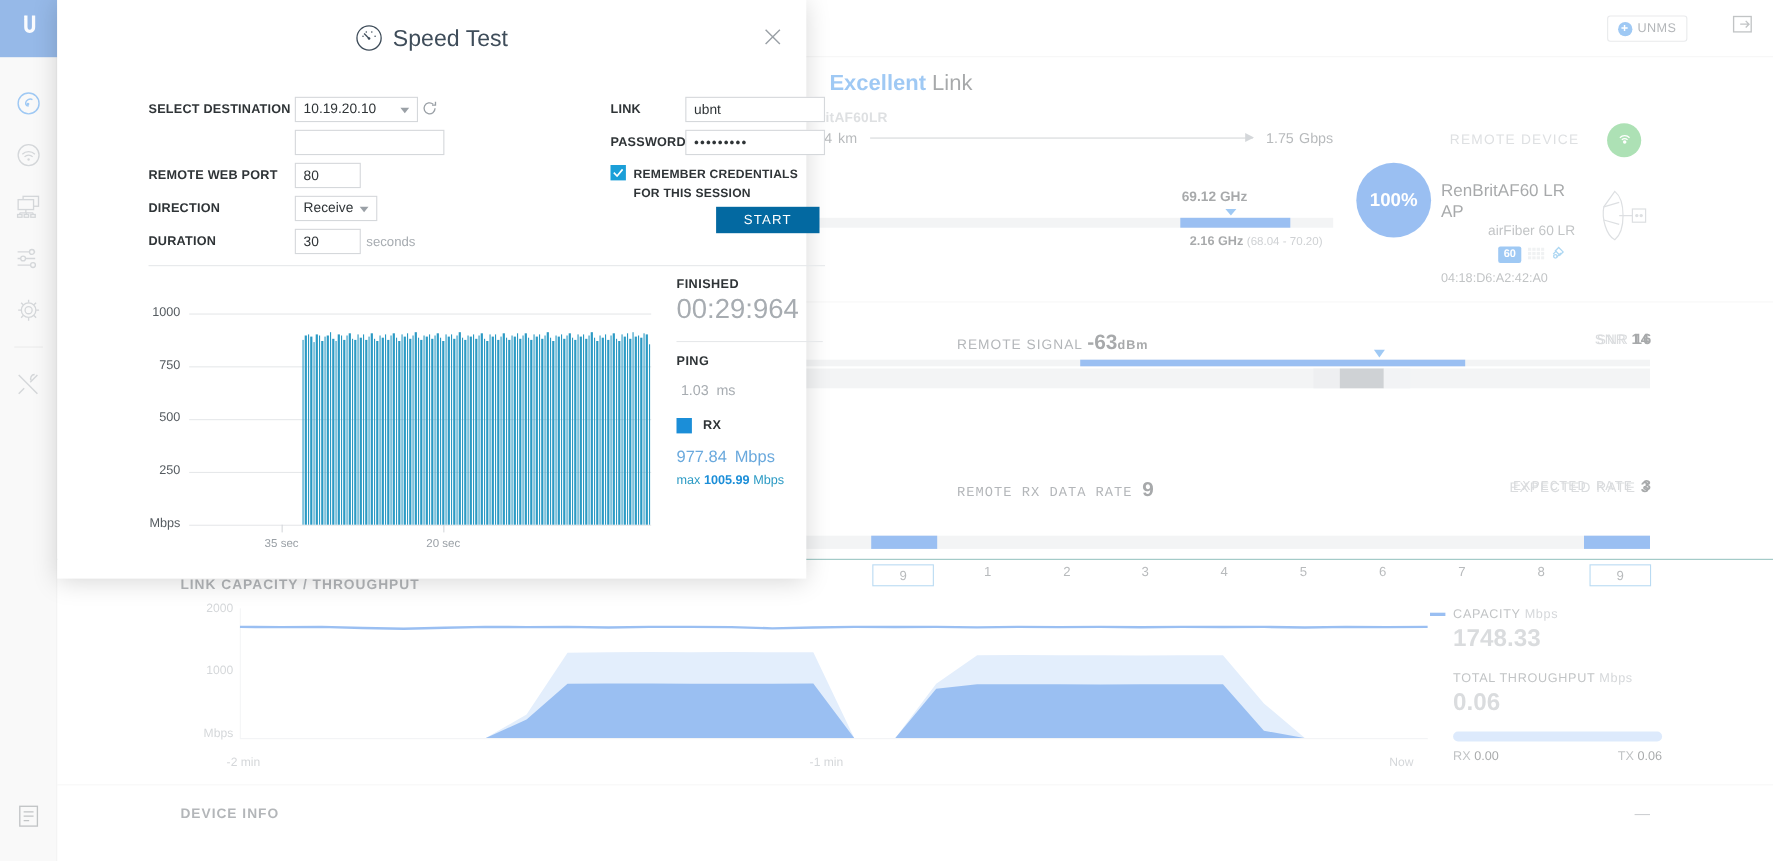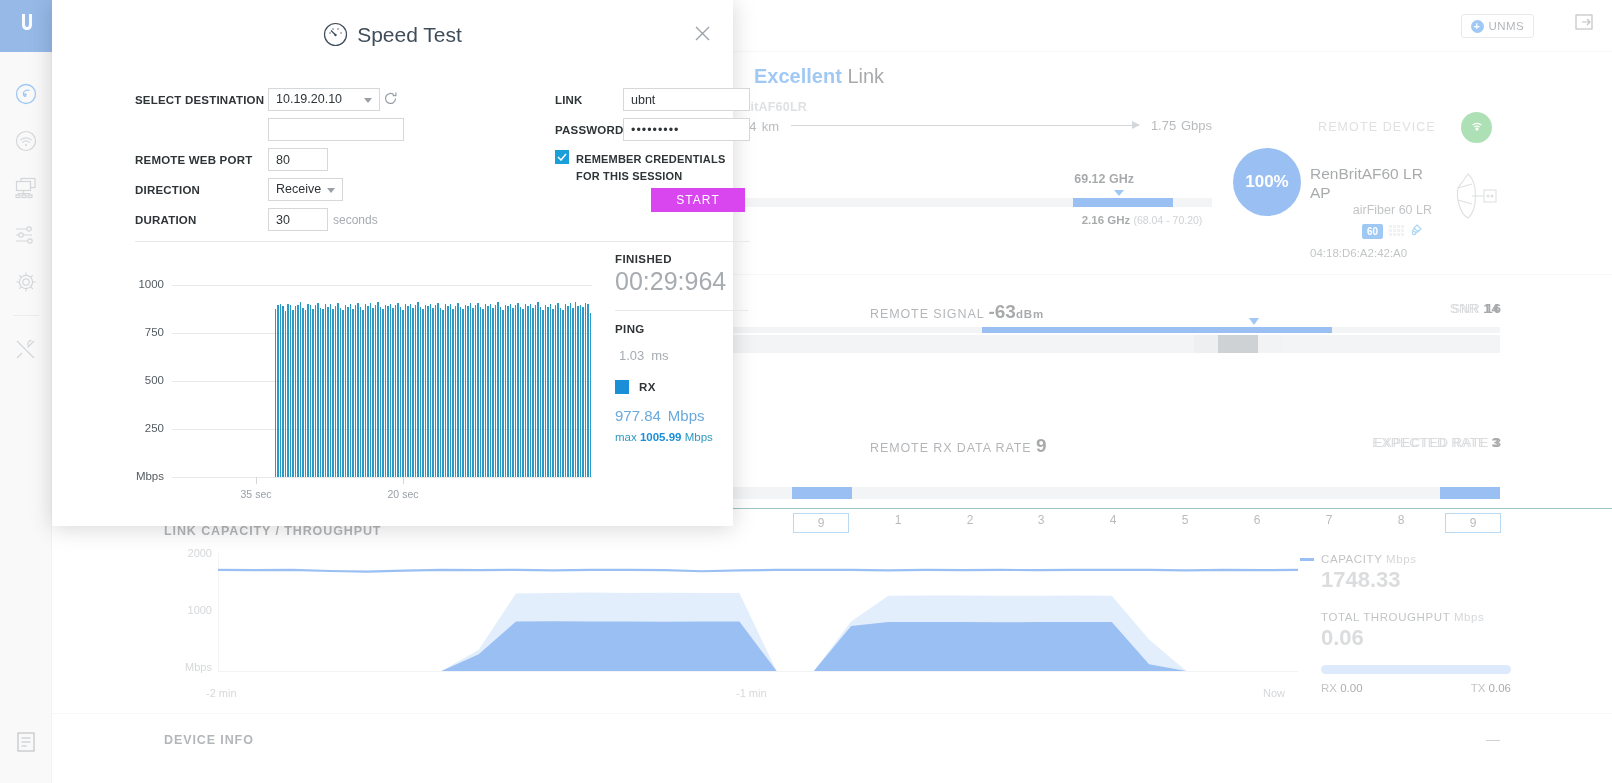--- a/index.html
+++ b/index.html
@@ -176,21 +176,21 @@
     font-size: 12.5px; color: #2f3437; padding: 0 7px; line-height: 21px; }
   .chev { position: absolute; right: 7px; top: 9px; width: 0; height: 0;
     border-left: 4px solid transparent; border-right: 4px solid transparent;
     border-top: 5px solid #9aa0a6; }
   .m-seconds { position: absolute; left: 281px; top: 213px; font-size: 12px; color: #a7acb1; }
   .chk { position: absolute; left: 503px; top: 150px; width: 14px; height: 14px;
     background: #1b9fd8; display: flex; align-items: center; justify-content: center; cursor: pointer; }
   .chk-lbl { position: absolute; left: 524px; top: 151px; width: 168px;
     font-size: 11px; color: #2f3437; font-weight: bold; line-height: 17px; letter-spacing: .2px; }
   .start-btn { position: absolute; left: 599px; top: 188px; width: 94px; height: 24px;
-    background: #d946ef; color: #fff; font-size: 12px; letter-spacing: 1.1px;
+    background: #0369a1; color: #fff; font-size: 12px; letter-spacing: 1.1px;
     border: none; cursor: pointer; font-family: "Liberation Sans", sans-serif; }
   .m-div { position: absolute; left: 83px; top: 241px; width: 615px; height: 1px; background: #e6e8ea; }
   .m-chart { position: absolute; left: 120px; top: 285px; width: 420px; height: 192px; }
   .m-gl { position: absolute; left: 0; width: 420px; height: 1px; background: #e6e8ea; }
   .m-yl { position: absolute; left: -58px; width: 50px; text-align: right;
     font-size: 11.5px; color: #555b60; }
   .m-xt { position: absolute; top: 192px; width: 1px; height: 7px; background: #d5d8db; }
   .m-xl { position: absolute; top: 203px; font-size: 10.5px; color: #9aa0a6;
     width: 60px; margin-left: -30px; text-align: center; }
   .m-bars { position: absolute; left: 0; bottom: 0; width: 420px; height: 192px; }
@@ -347,21 +347,21 @@
         <div class="seg" style="left:1094px;width:24px;background:#dfe2e6;"></div>
       </div>
 
       <div class="sig-row" style="top:160px;">
         <span class="sig-hd">LOCAL RX DATA RATE</span>
         <span class="sig-right">
           <span>EXPECTED RATE</span>
           <b>3</b>
         </span>
       </div>
-      <div class="sig-row" style="top:160px; left:818px; width:632px;">
+      <div class="sig-row" style="top:160px; left:818px; width:632px;font-family:Liberation Mono, monospace;">
         <span class="sig-hd">
           <span>REMOTE RX DATA RATE</span>
           <span class="big">9</span>
         </span>
         <span class="sig-right">
           <span>EXPECTED RATE</span>
           <b>3</b>
         </span>
       </div>
 

